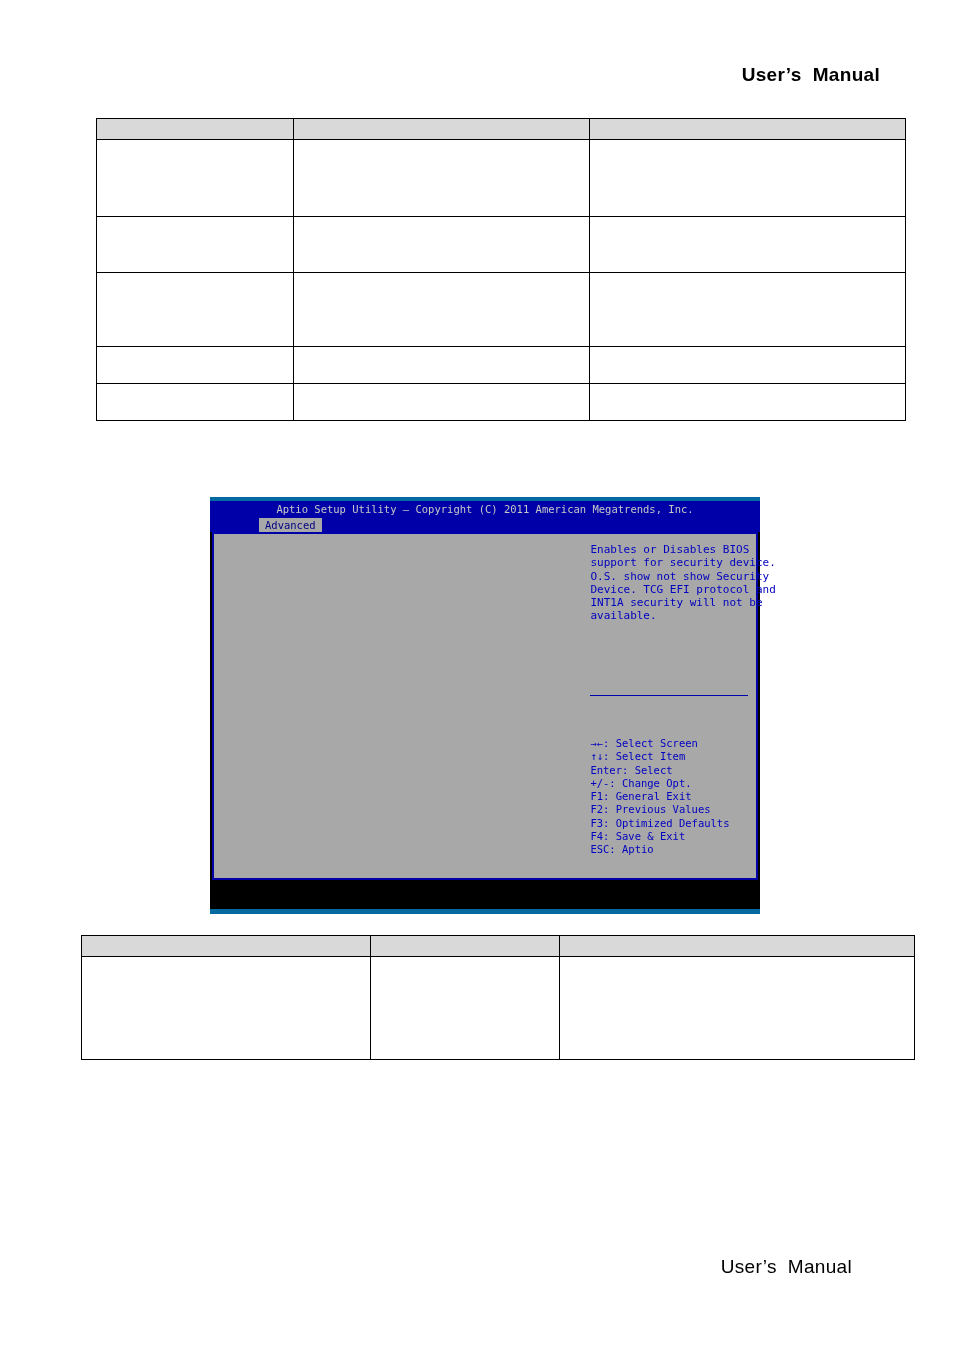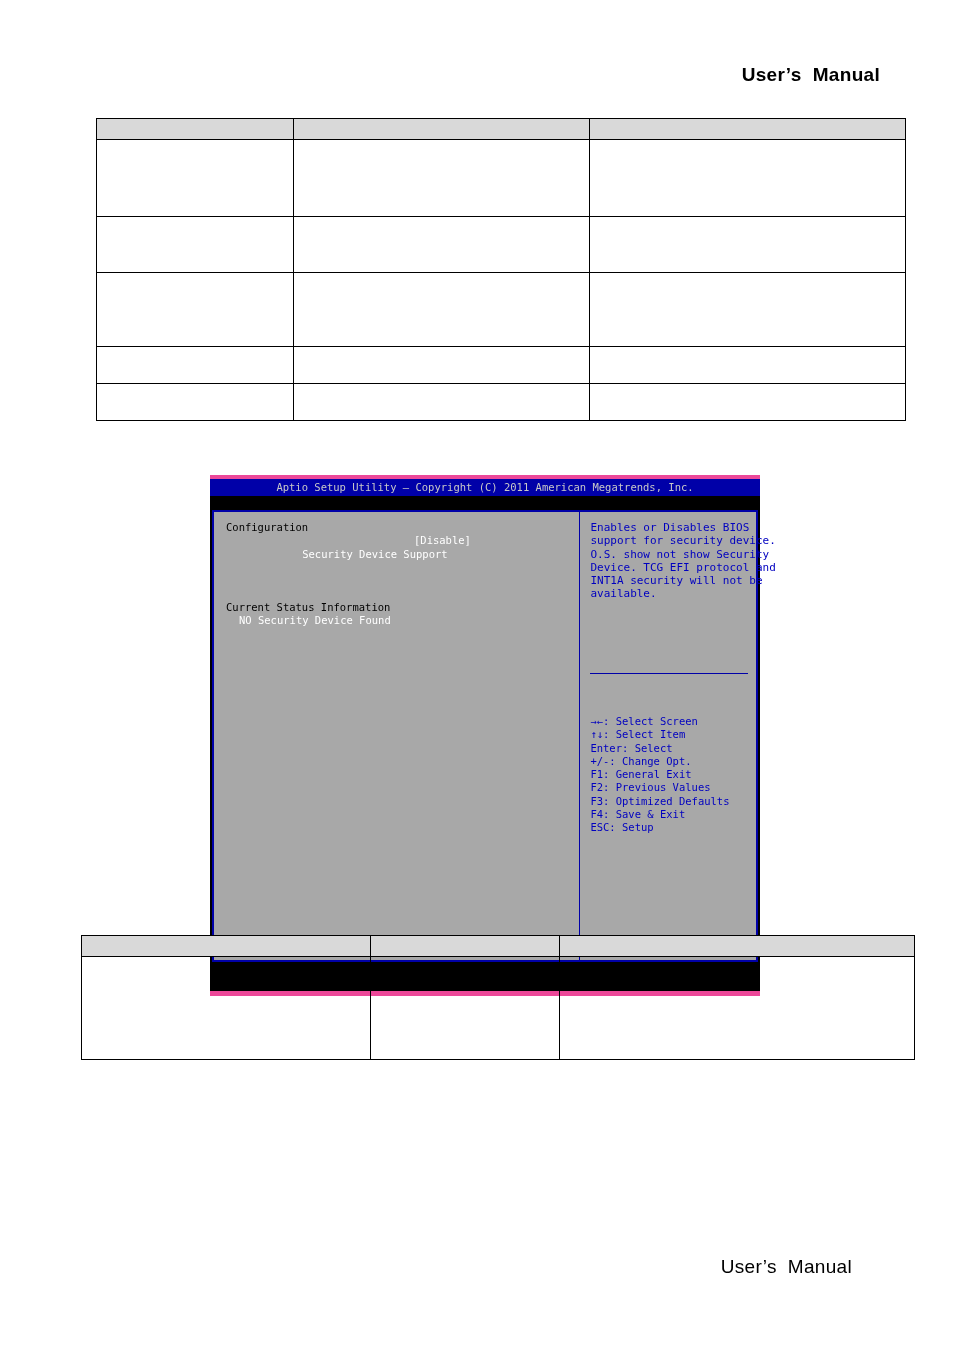--- a/index.html
+++ b/index.html
@@ -74,24 +74,24 @@
   #table-lower { left: 81px; top: 935px; width: 806px; }
   #table-lower th.c1, #table-lower td.c1 { width: 278px; }
   #table-lower th.c2, #table-lower td.c2 { width: 178px; }
   #table-lower th.c3, #table-lower td.c3 { width: 344px; }
   #table-lower tr.r1 td { height: 98px; }
 
   
   #bios-screen {
     position: absolute;
     left: 210px;
-    top: 475px;
+    top: 497px;
     width: 550px;
-    height: 521px;
-    background: #ec4899;
+    height: 417px;
+    background: #0369a1;
     font-family: "DejaVu Sans Mono", "Liberation Mono", monospace;
     box-sizing: border-box;
     padding: 4px 0 5px 0;
   }
   .bios-inner {
     position: relative;
     width: 100%;
     height: 100%;
     background: #000000;
   }
@@ -256,57 +256,47 @@
       <td class="c3"></td>
     </tr>
   </tbody>
 </table>
 
 <div id="bios-screen">
   <div class="bios-inner">
 
     <div class="bios-titlebar">Aptio Setup Utility – Copyright (C) 2011 American Megatrends, Inc.</div>
 
+    <div class="bios-tabrow">
+      <div class="bios-tab">Advanced</div>
+    </div>
 
     <div class="bios-body">
 
-      <div class="bios-col-left">
-        <div class="cfg-line">Configuration</div>
-
-        <div class="cfg-item-row">
-          <span>Security Device Support</span><span class="cfg-value">[Disable]</span>
-        </div>
-
-        <div class="cfg-line spacer"></div>
-        <div class="cfg-line spacer"></div>
-
-        <div class="cfg-line">Current Status Information</div>
-        <div class="cfg-line indent">NO Security Device Found</div>
-      </div>
 
       <div class="bios-col-right">
         <div class="help-text">Enables or Disables BIOS</div>
         <div class="help-text">support for security device.</div>
         <div class="help-text">O.S. show not show Security</div>
         <div class="help-text">Device. TCG EFI protocol and</div>
         <div class="help-text">INT1A security will not be</div>
         <div class="help-text">available.</div>
 
         <div class="help-divider"></div>
 
         <div class="keys-block">
           <div class="key-line"><span>→←</span>: <span>Select Screen</span></div>
           <div class="key-line"><span>↑↓</span>: <span>Select Item</span></div>
           <div class="key-line"><span>Enter</span>: <span>Select</span></div>
           <div class="key-line"><span>+/-</span>: <span>Change Opt.</span></div>
           <div class="key-line"><span>F1</span>: <span>General Exit</span></div>
           <div class="key-line"><span>F2</span>: <span>Previous Values</span></div>
           <div class="key-line"><span>F3</span>: <span>Optimized Defaults</span></div>
           <div class="key-line"><span>F4</span>: <span>Save &amp; Exit</span></div>
-          <div class="key-line"><span>ESC</span>: <span>Setup</span></div>
+          <div class="key-line"><span>ESC</span>: <span>Aptio</span></div>
         </div>
       </div>
 
     </div>
 
   </div>
 </div>
 
 <table class="manual-table" id="table-lower">
   <thead>

